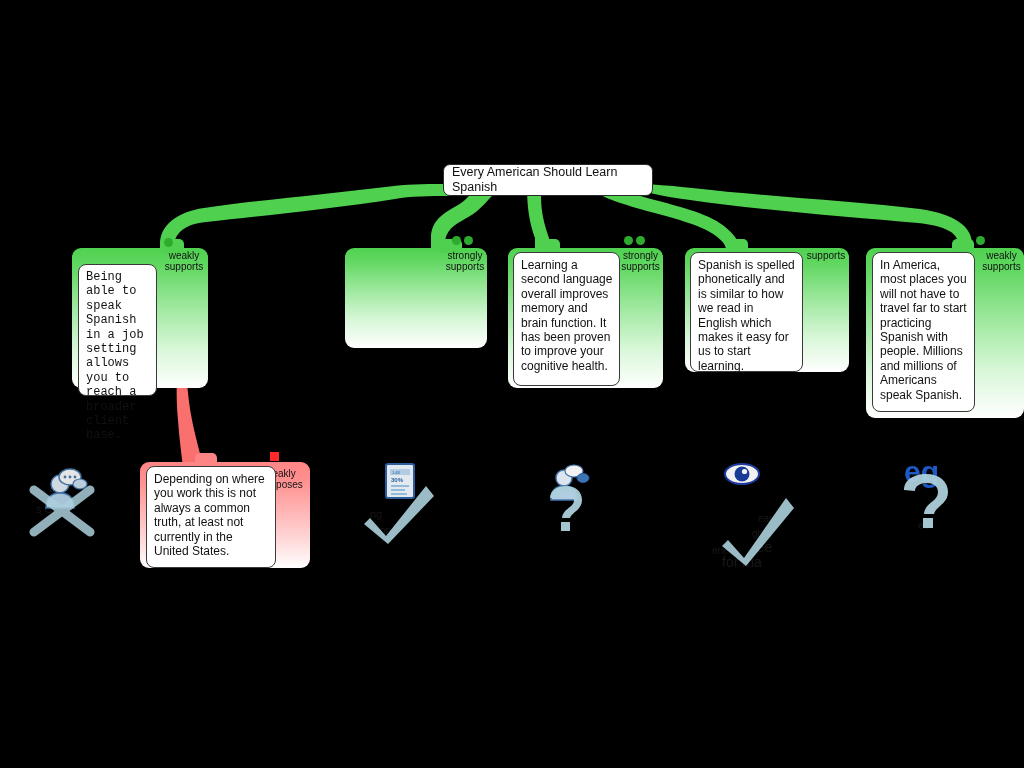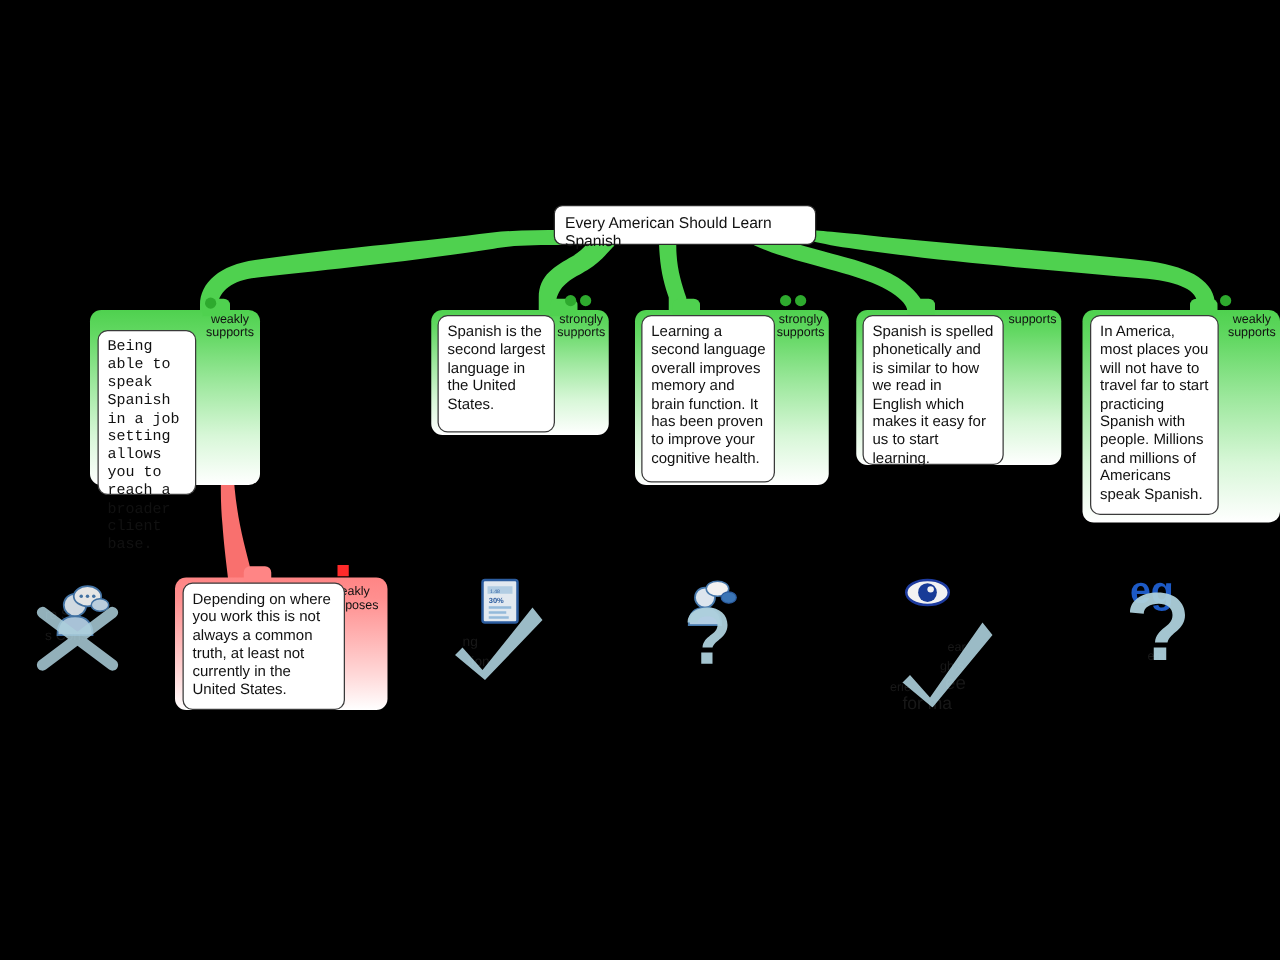--- a/index.html
+++ b/index.html
@@ -25,21 +25,21 @@
     pointer-events: none;
   }
 
   
   .root-node {
     position: absolute;
     background: #ffffff;
     border: 1px solid #2a2a2a;
     border-radius: 7px;
     box-sizing: border-box;
-    padding: 6px 8px 6px 8px;
+    padding: 0 8px 6px 8px;
     font-size: 12.5px;
     line-height: 15px;
     color: #111111;
     z-index: 40;
   }
 
   
   .panel {
     position: absolute;
     box-sizing: border-box;
@@ -213,23 +213,20 @@
   <div class="claim-card" style="left:78px; top:264px; width:79px; height:132px;font-family:Liberation Mono, monospace;">
     <span>Being able to speak Spanish in a job setting allows you to reach a broader client base.</span>
   </div>
 
   <div class="panel green" style="left:345px; top:248px; width:142px; height:100px;">
     <div class="stem" style="left:95px;"></div>
   </div>
   <div class="dot green" style="left:452px; top:236px;"></div>
   <div class="dot green" style="left:464px; top:236px;"></div>
   <div class="panel-label" style="left:443px; top:250px; width:44px;">strongly supports</div>
-  <div class="claim-card" style="left:350px; top:252px; width:94px; height:94px;">
-    <span>Spanish is the second largest language in the United States.</span>
-  </div>
 
   <div class="panel green" style="left:508px; top:248px; width:155px; height:140px;">
     <div class="stem" style="left:30px;"></div>
   </div>
   <div class="dot green" style="left:624px; top:236px;"></div>
   <div class="dot green" style="left:636px; top:236px;"></div>
   <div class="panel-label" style="left:618px; top:250px; width:45px;">strongly supports</div>
   <div class="claim-card" style="left:513px; top:252px; width:107px; height:134px;">
     <span>Learning a second language overall improves memory and brain function. It has been proven to improve your cognitive health.</span>
   </div>

